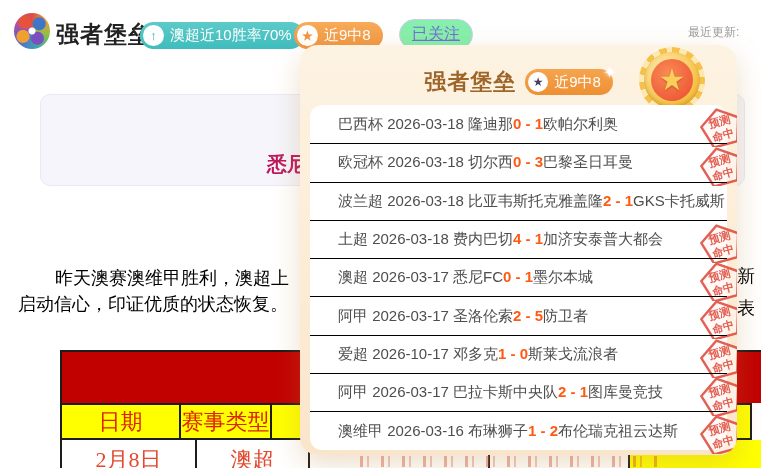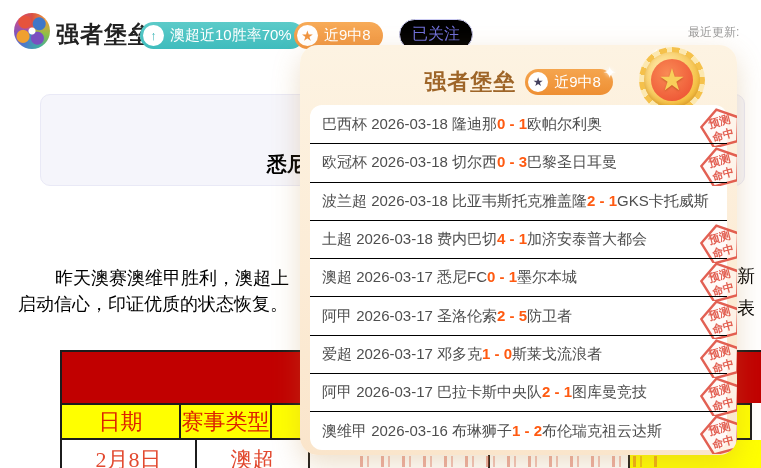--- a/index.html
+++ b/index.html
@@ -19,27 +19,27 @@
       conic-gradient(#d94f43,#f09a3a,#8fbf45,#3fae9e,#4a7ecb,#7a55c2,#c84f8e,#d94f43);
   }
   .hdr-title { position:absolute; left:56px; top:19px; font-size:23px; font-weight:bold; color:#222; letter-spacing:1px; }
   .pill { position:absolute; top:22px; height:27px; border-radius:14px; display:flex; align-items:center; padding:0 12px 0 3px; color:#fff; font-size:15px; white-space:nowrap; }
   .pill .ic { width:21px; height:21px; border-radius:50%; background:#fff; display:flex; align-items:center; justify-content:center; margin-right:6px; font-size:13px; font-weight:bold; line-height:1; }
   .pill-teal { left:140px; background:linear-gradient(180deg,#5ccbc9,#3fbcbd); }
   .pill-teal .ic { color:#35b4b5; }
   .pill-orange { left:294px; background:linear-gradient(180deg,#f7ab58,#f09440); }
   .pill-orange .ic { color:#f09440; font-size:12px; }
   .follow-btn { position:absolute; left:399px; top:19px; width:74px; height:31px; border-radius:16px;
-    background:#000000; border:1px solid #ccccf2; color:#6f6fd8; font-size:16px; display:flex; align-items:center; justify-content:center; cursor:pointer; }
+    background:#86efac; border:1px solid #ccccf2; color:#6f6fd8; font-size:16px; display:flex; align-items:center; justify-content:center; cursor:pointer;text-decoration:underline; }
   .last-update { position:absolute; left:688px; top:24px; font-size:12px; color:#9b9b9b; white-space:nowrap; }
 
   
   .lav-panel { position:absolute; left:40px; top:94px; width:705px; height:92px; border-radius:10px;
     background:#f5f5fb; border:1px solid #e9e9f6; }
-  .lav-panel .panel-title { position:absolute; left:226px; top:56px; font-size:20px; font-weight:bold; color:#000000; }
+  .lav-panel .panel-title { position:absolute; left:226px; top:56px; font-size:20px; font-weight:bold; color:#be185d; }
   .red-par { position:absolute; color:#000000; font-size:18px; white-space:nowrap; }
   .rp1 { left:55px;  top:266px; }
   .rp2 { left:18px;  top:292px; }
   .rp1r { left:737px; top:264px; }
   .rp2r { left:737px; top:296px; }
 
   
   .bg-table { position:absolute; left:60px; top:350px; width:730px; height:130px; }
   .bg-banner { position:absolute; left:0; top:0; width:730px; height:53px; background:#c10000; border:2px solid #1c1c1c; border-bottom:none; }
   .bg-row { position:absolute; left:0; display:flex; }
@@ -73,21 +73,21 @@
     background:radial-gradient(circle at 35% 30%, #ffe9ad, #f6c244 70%, #e8a93a); box-shadow:inset 0 -2px 4px rgba(190,120,20,.5); }
   .medal .core { position:absolute; inset:12px; border-radius:50%;
     background:radial-gradient(circle at 40% 35%, #f98b55, #ef5a38 75%); display:flex; align-items:center; justify-content:center; }
   .medal .star { color:#f8cf5a; font-size:30px; line-height:1; text-shadow:0 1px 2px rgba(160,70,10,.6); }
   .sparkle { position:absolute; color:#fff; text-shadow:0 0 4px rgba(255,255,255,.9); }
   .sp1 { left:303px; top:18px; font-size:16px; }
   .sp2 { left:408px; top:60px; font-size:11px; color:#f9dda6; }
   .sp3 { left:352px; top:2px;  font-size:10px; }
 
   .rec-list { position:absolute; left:10px; top:60px; width:417px; height:345px; background:#fff; border-radius:12px; }
-  .rec-row { position:relative; height:38.3px; display:flex; align-items:center; padding-left:12px;
+  .rec-row { position:relative; height:38.3px; display:flex; align-items:center; padding-left:28px;
     font-size:15px; color:#4e4e4e; white-space:nowrap; }
   .rec-row + .rec-row { border-top:1px solid #000000; }
   .rec-row .score { color:#ff5a11; font-weight:bold; }
   .stamp { position:absolute; right:-16px; top:2px; width:44px; height:40px; opacity:.92; pointer-events:none; }
 </style>
 </head>
 <body>
 
 <div id="screen">
 
@@ -199,21 +199,21 @@
     <span><span class="pre">阿甲 2026-03-17 圣洛伦索</span><span class="score">2 - 5</span><span class="away">防卫者</span></span>
   <svg class="stamp" viewBox="0 0 44 40">
     <g transform="rotate(-15 22 20)">
       <polygon points="22,2 41,15 34,38 10,38 3,15" fill="#fff6f2" fill-opacity="0.65" stroke="#e05345" stroke-width="2.4"></polygon>
       <text x="22" y="18" text-anchor="middle" font-size="11" font-weight="bold" fill="#e05345" class="st1">预测</text>
       <text x="22" y="32" text-anchor="middle" font-size="11" font-weight="bold" fill="#e05345" class="st2">命中</text>
     </g>
   </svg>
         </div>
         <div class="rec-row">
-    <span><span class="pre">爱超 2026-03-17 邓多克</span><span class="score">1 - 0</span><span class="away">斯莱戈流浪者</span></span>
+    <span><span class="pre">爱超 2026-10-17 邓多克</span><span class="score">1 - 0</span><span class="away">斯莱戈流浪者</span></span>
   <svg class="stamp" viewBox="0 0 44 40">
     <g transform="rotate(-15 22 20)">
       <polygon points="22,2 41,15 34,38 10,38 3,15" fill="#fff6f2" fill-opacity="0.65" stroke="#e05345" stroke-width="2.4"></polygon>
       <text x="22" y="18" text-anchor="middle" font-size="11" font-weight="bold" fill="#e05345" class="st1">预测</text>
       <text x="22" y="32" text-anchor="middle" font-size="11" font-weight="bold" fill="#e05345" class="st2">命中</text>
     </g>
   </svg>
         </div>
         <div class="rec-row">
     <span><span class="pre">阿甲 2026-03-17 巴拉卡斯中央队</span><span class="score">2 - 1</span><span class="away">图库曼竞技</span></span>

